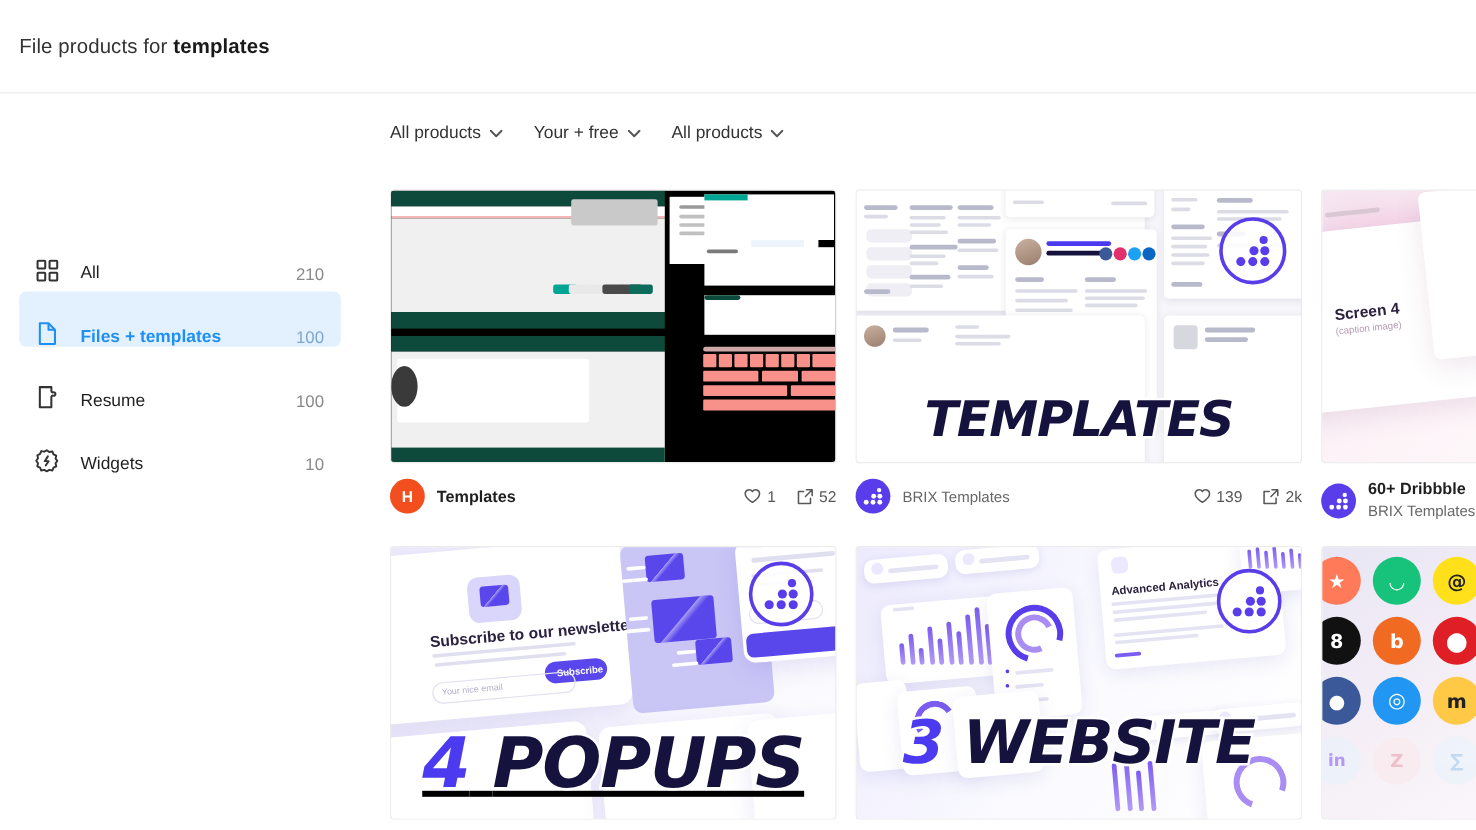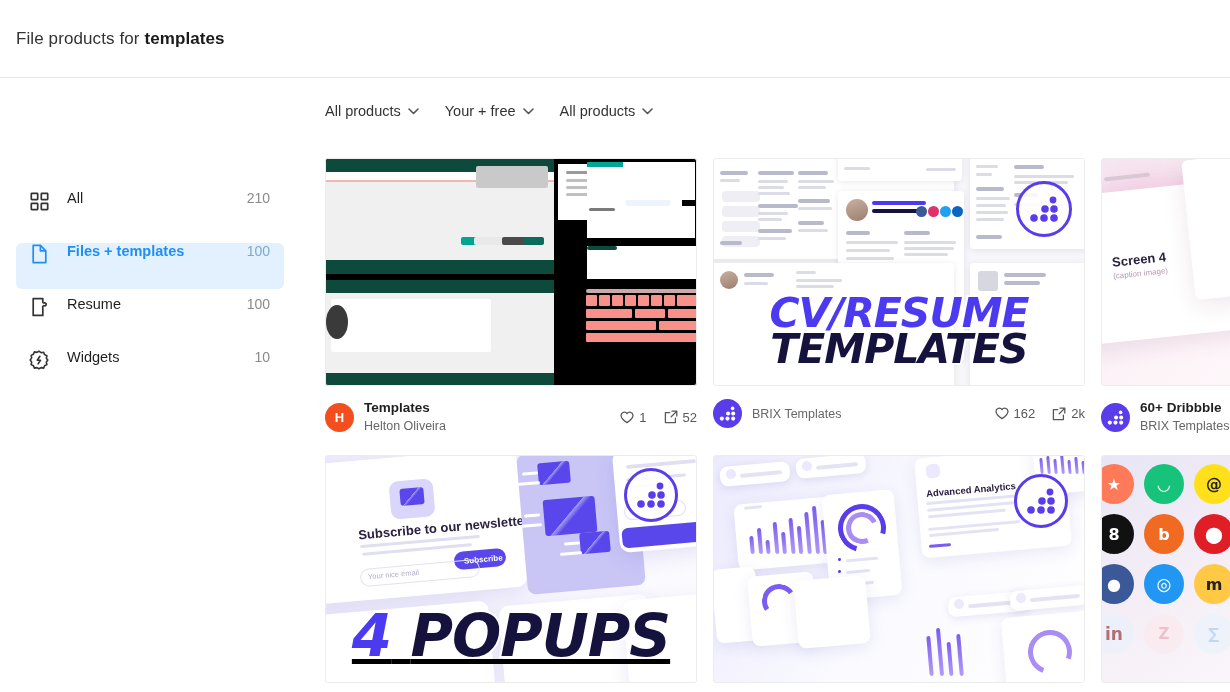--- a/index.html
+++ b/index.html
@@ -36,21 +36,21 @@
 
   
   .sidebar {
     width: 300px;
     flex: 0 0 300px;
     padding: 112px 16px 0 16px;
   }
   .nav-item {
     height: 46px;
     display: flex;
-    align-items: flex-start;
+    align-items: flex-end;
     border-radius: 6px;
     padding: 0 14px 0 12px;
     margin-bottom: 7px;
     cursor: pointer;
   }
   .nav-item.active { background: #e3f0fd; }
   .nav-icon {
     width: 22px; height: 22px;
     flex: 0 0 22px;
     display: flex; align-items: center; justify-content: center;
@@ -395,21 +395,20 @@
           <div class="key" style="left:260px;top:162px;width:70px;height:9px;"></div>
           <div class="key" style="left:333px;top:162px;width:38px;height:9px;"></div>
           <div class="key" style="left:260px;top:174px;width:111px;height:9px;"></div>
         </div>
         <div class="meta">
           <div class="avatar" style="background:#f24e1e;">
             <span>H</span>
           </div>
           <div class="meta-texts">
             <div class="meta-title">Templates</div>
-            <div class="meta-author">Helton Oliveira</div>
           </div>
           <div class="stats">
             <span class="stat">
               <svg width="14" height="13" viewBox="0 0 14 13" fill="none" stroke="currentColor" stroke-width="1.3" stroke-linejoin="round">
                   <path d="M7 11.6S1 8 1 4.3A3.3 3.3 0 017 2.6a3.3 3.3 0 016 1.7c0 3.7-6 7.3-6 7.3z"></path>
                 </svg>
               <span>1</span>
             </span>
             <span class="stat">
               <svg width="14" height="14" viewBox="0 0 14 14" fill="none" stroke="currentColor" stroke-width="1.3" stroke-linecap="round" stroke-linejoin="round">
@@ -512,21 +511,20 @@
             <svg width="30" height="26" viewBox="0 0 30 26">
               <circle cx="24" cy="4" r="3.4" fill="#5a3dea"></circle>
               <circle cx="16" cy="13" r="3.8" fill="#5a3dea"></circle>
               <circle cx="25" cy="13" r="3.8" fill="#5a3dea"></circle>
               <circle cx="5" cy="22" r="3.8" fill="#5a3dea"></circle>
               <circle cx="15" cy="22" r="3.8" fill="#5a3dea"></circle>
               <circle cx="25" cy="22" r="3.8" fill="#5a3dea"></circle>
             </svg>
           </div>
 
-          <div class="bigtext tx-blue" style="top:136px;font-size:41px;">CV/RESUME</div>
           <div class="bigtext tx-navy" style="top:172px;font-size:41px;">TEMPLATES</div>
         </div>
         <div class="meta">
           <div class="avatar" style="background:#5a3dea;">
             <svg width="17" height="15" viewBox="0 0 30 26">
               <circle cx="24" cy="4" r="3.2" fill="#fff"></circle>
               <circle cx="16" cy="13" r="3.6" fill="#fff"></circle>
               <circle cx="25" cy="13" r="3.6" fill="#fff"></circle>
               <circle cx="5" cy="22" r="3.6" fill="#fff"></circle>
               <circle cx="15" cy="22" r="3.6" fill="#fff"></circle>
@@ -534,21 +532,21 @@
             </svg>
           </div>
           <div class="meta-texts">
             <div class="meta-author">BRIX Templates</div>
           </div>
           <div class="stats">
             <span class="stat">
               <svg width="14" height="13" viewBox="0 0 14 13" fill="none" stroke="currentColor" stroke-width="1.3" stroke-linejoin="round">
                   <path d="M7 11.6S1 8 1 4.3A3.3 3.3 0 017 2.6a3.3 3.3 0 016 1.7c0 3.7-6 7.3-6 7.3z"></path>
                 </svg>
-              <span>162</span>
+              <span>139</span>
             </span>
             <span class="stat">
               <svg width="14" height="14" viewBox="0 0 14 14" fill="none" stroke="currentColor" stroke-width="1.3" stroke-linecap="round" stroke-linejoin="round">
                   <path d="M8 1.2h4.8V6M12.4 1.6L7.2 6.8M11.4 8.2v4.4H1.4V2.6h4.3"></path>
                 </svg>
               <span>2k</span>
             </span>
           </div>
         </div>
       </div>
@@ -709,39 +707,43 @@
             <svg width="30" height="26" viewBox="0 0 30 26">
               <circle cx="24" cy="4" r="3.4" fill="#5a3dea"></circle>
               <circle cx="16" cy="13" r="3.8" fill="#5a3dea"></circle>
               <circle cx="25" cy="13" r="3.8" fill="#5a3dea"></circle>
               <circle cx="5" cy="22" r="3.8" fill="#5a3dea"></circle>
               <circle cx="15" cy="22" r="3.8" fill="#5a3dea"></circle>
               <circle cx="25" cy="22" r="3.8" fill="#5a3dea"></circle>
             </svg>
           </div>
 
+          <div class="bigtext" style="top:140px;font-size:50px;">
+            <span class="tx-blue">3</span>
+            <span class="tx-navy">WEBSITE</span>
+          </div>
         </div>
       </div>
 
       <div class="card">
         <div class="thumb t6">
 
           <div class="logo" style="left:-8px;top:8px;width:40px;height:40px;background:#ff7a59;font-size:16px;">★</div>
           <div class="logo" style="left:42px;top:8px;width:40px;height:40px;background:#17c37b;font-size:16px;">◡</div>
           <div class="logo" style="left:92px;top:8px;width:40px;height:40px;background:#ffe01b;color:#222;font-size:16px;">@</div>
 
           <div class="logo" style="left:-8px;top:58px;width:40px;height:40px;background:#111;font-size:16px;">8</div>
           <div class="logo" style="left:42px;top:58px;width:40px;height:40px;background:#f06a22;font-size:16px;">b</div>
           <div class="logo" style="left:92px;top:58px;width:40px;height:40px;background:#e01e26;font-size:16px;">⬤</div>
 
           <div class="logo" style="left:-8px;top:108px;width:40px;height:40px;background:#3b5998;font-size:16px;">●</div>
           <div class="logo" style="left:42px;top:108px;width:40px;height:40px;background:#2196f3;font-size:17px;">◎</div>
           <div class="logo" style="left:92px;top:108px;width:40px;height:40px;background:#ffc845;color:#222;font-size:16px;">m</div>
 
-          <div class="logo" style="left:-8px;top:158px;width:40px;height:40px;background:#e8f2fb;color:#7f1d1d;font-size:17px;opacity:.6;">in</div>
+          <div class="logo" style="left:-8px;top:158px;width:40px;height:40px;background:#e8f2fb;color:#8b5cf6;font-size:14px;opacity:.6;">in</div>
           <div class="logo" style="left:42px;top:158px;width:40px;height:40px;background:#fbe9ec;color:#e9a1ad;font-size:15px;opacity:.6;">Z</div>
           <div class="logo" style="left:92px;top:158px;width:40px;height:40px;background:#e9f3fc;color:#9ec9ea;font-size:15px;opacity:.6;">∑</div>
 
           <div class="bigtext tx-blue" style="top:196px;font-size:42px;text-align:right;padding-right:4px;">70+ TECH</div>
         </div>
       </div>
 
     </div>
   </main>
 </div>

